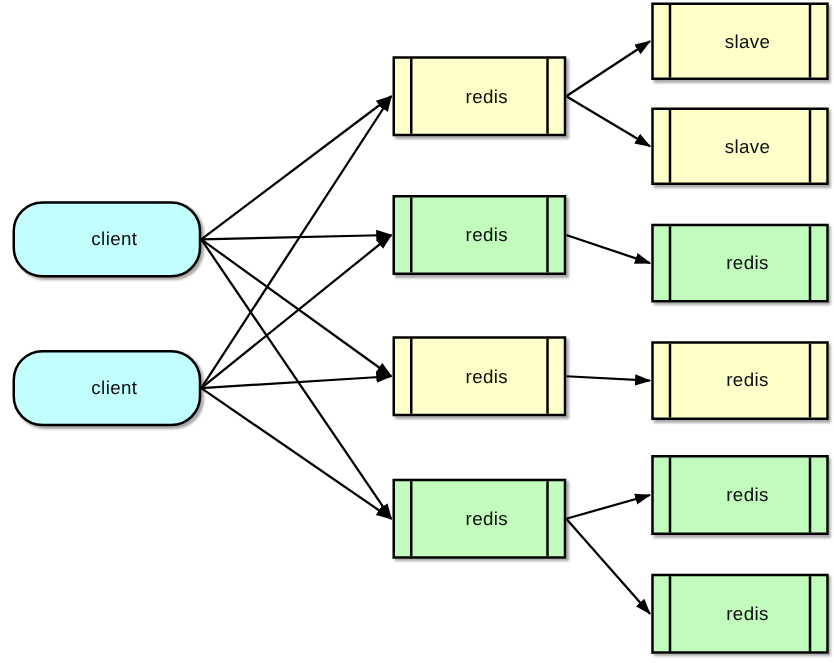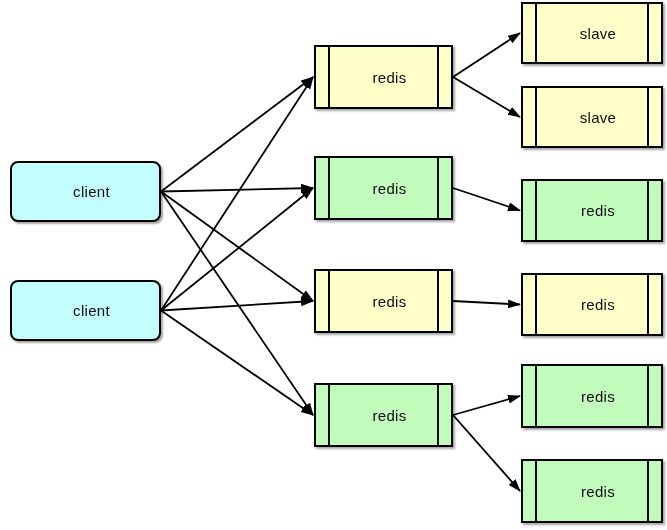--- a/index.html
+++ b/index.html
@@ -32,21 +32,21 @@
     box-shadow: 2px 2px 2px rgba(0,0,0,0.35);
     padding-left: 12px;
   }
   .node .label {
     font-size: 15px;
     color: #0d0d0d;
     letter-spacing: 0.3px;
     user-select: none;
   }
   .node.stadium {
-    border-radius: 8px;
+    border-radius: 24px;
     align-items: center;
   }
   .node .vline {
     position: absolute;
     top: 0;
     bottom: 0;
     width: 2px;
     background: #000000;
   }
   .node .vline.left  { left: 12px; }

